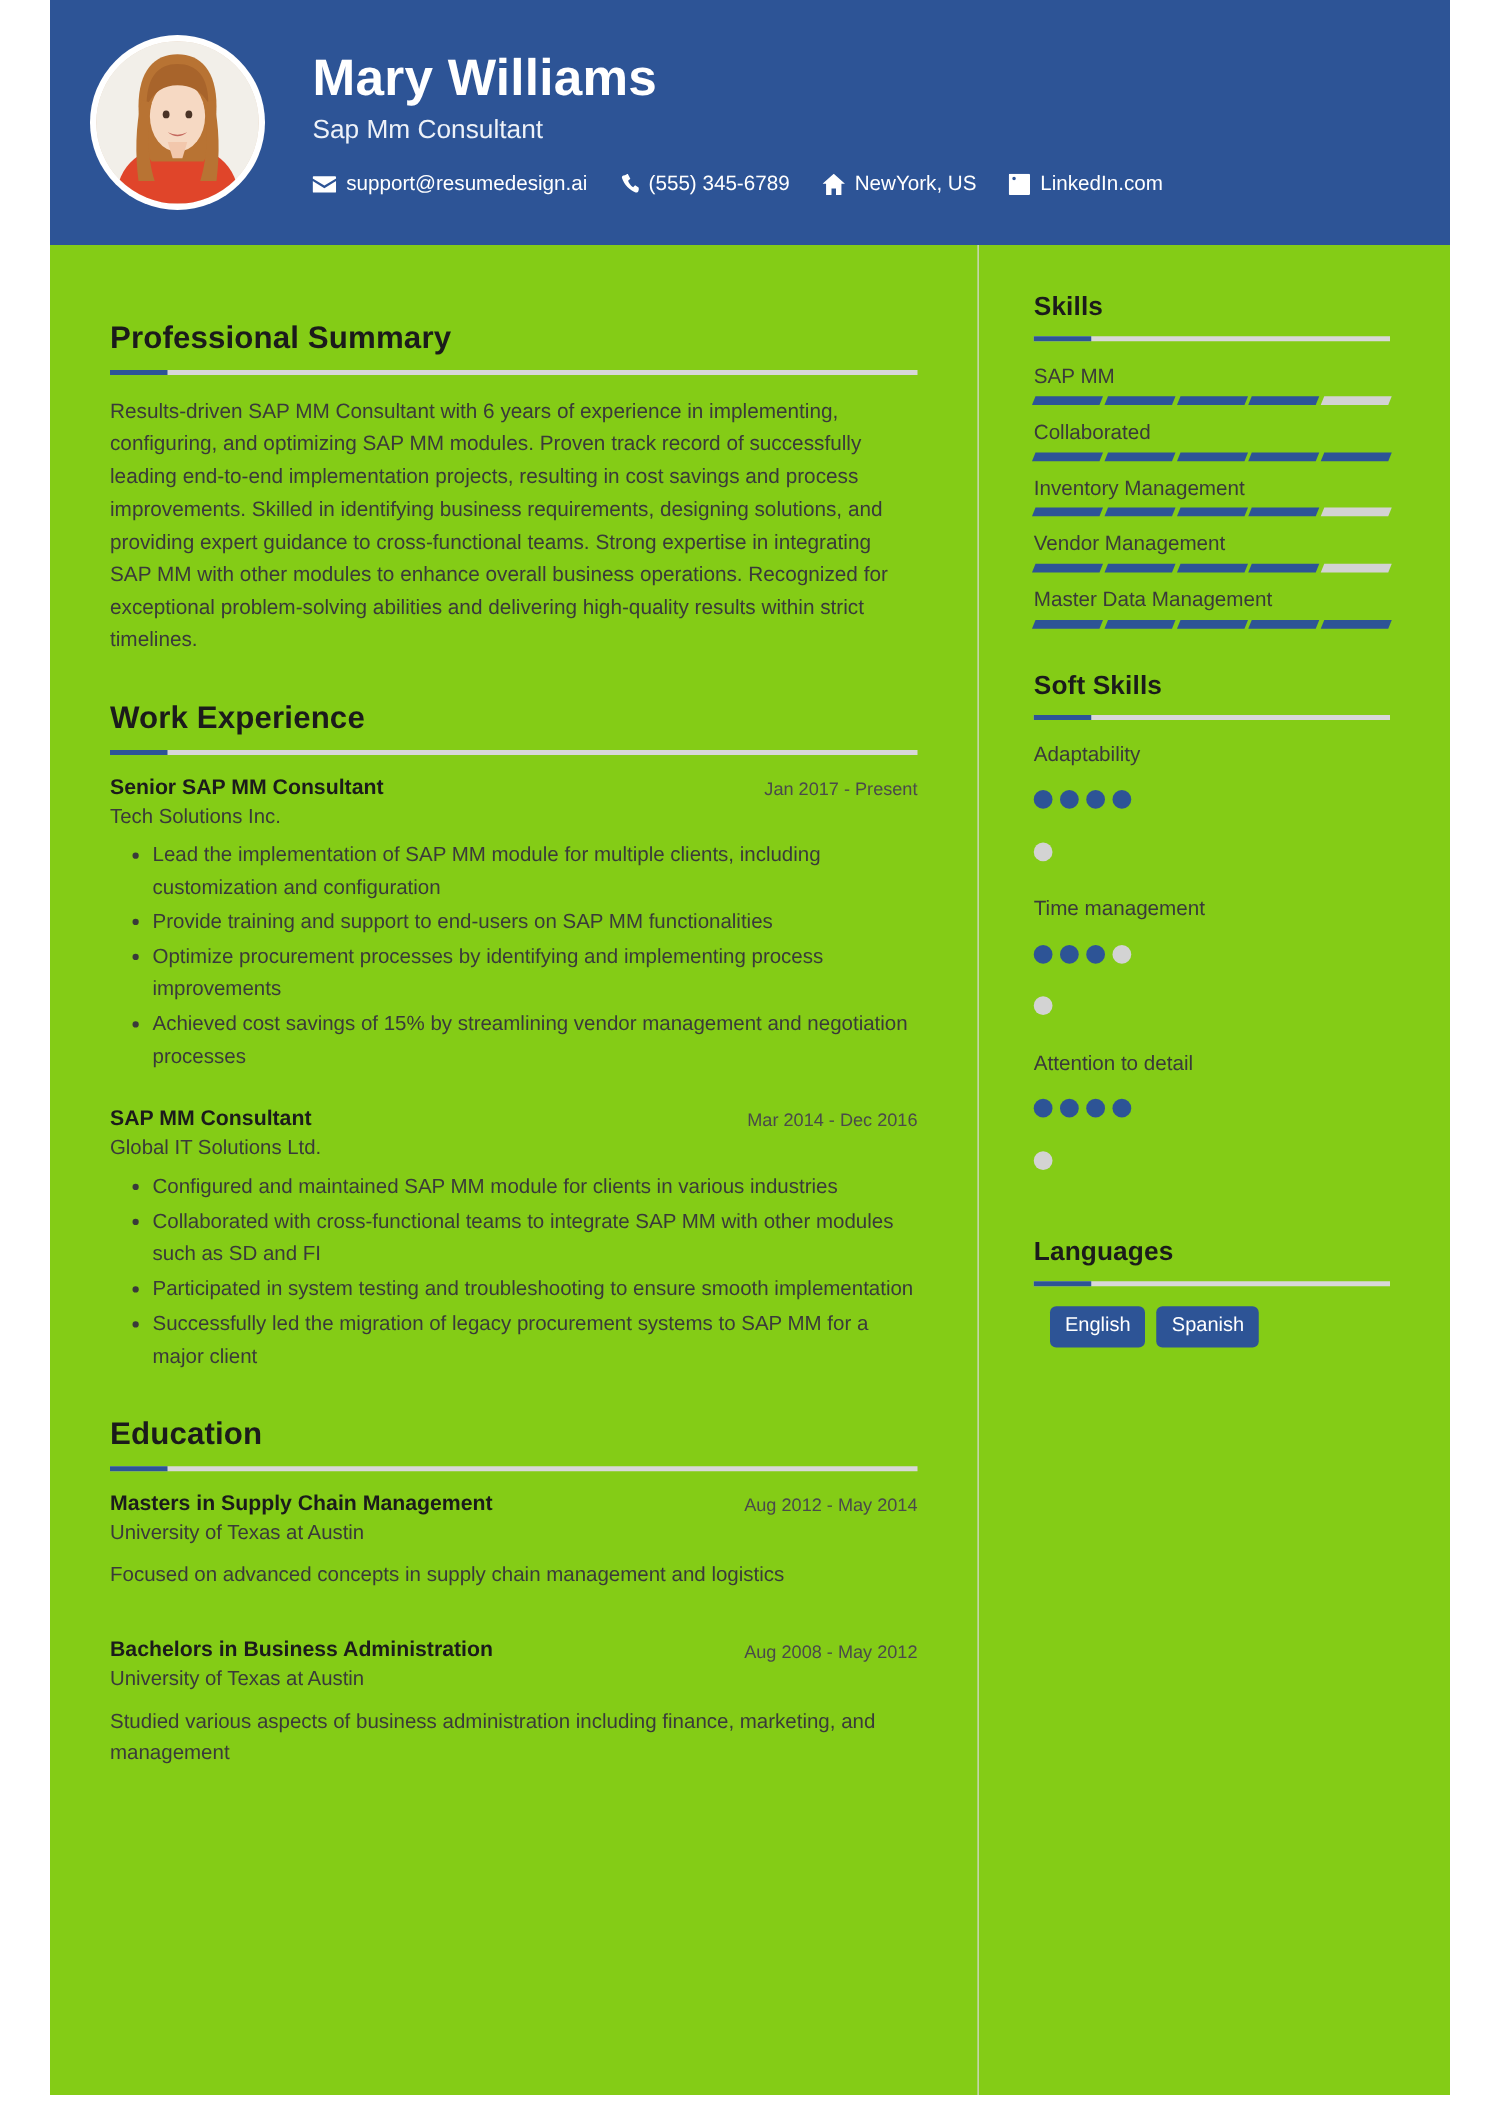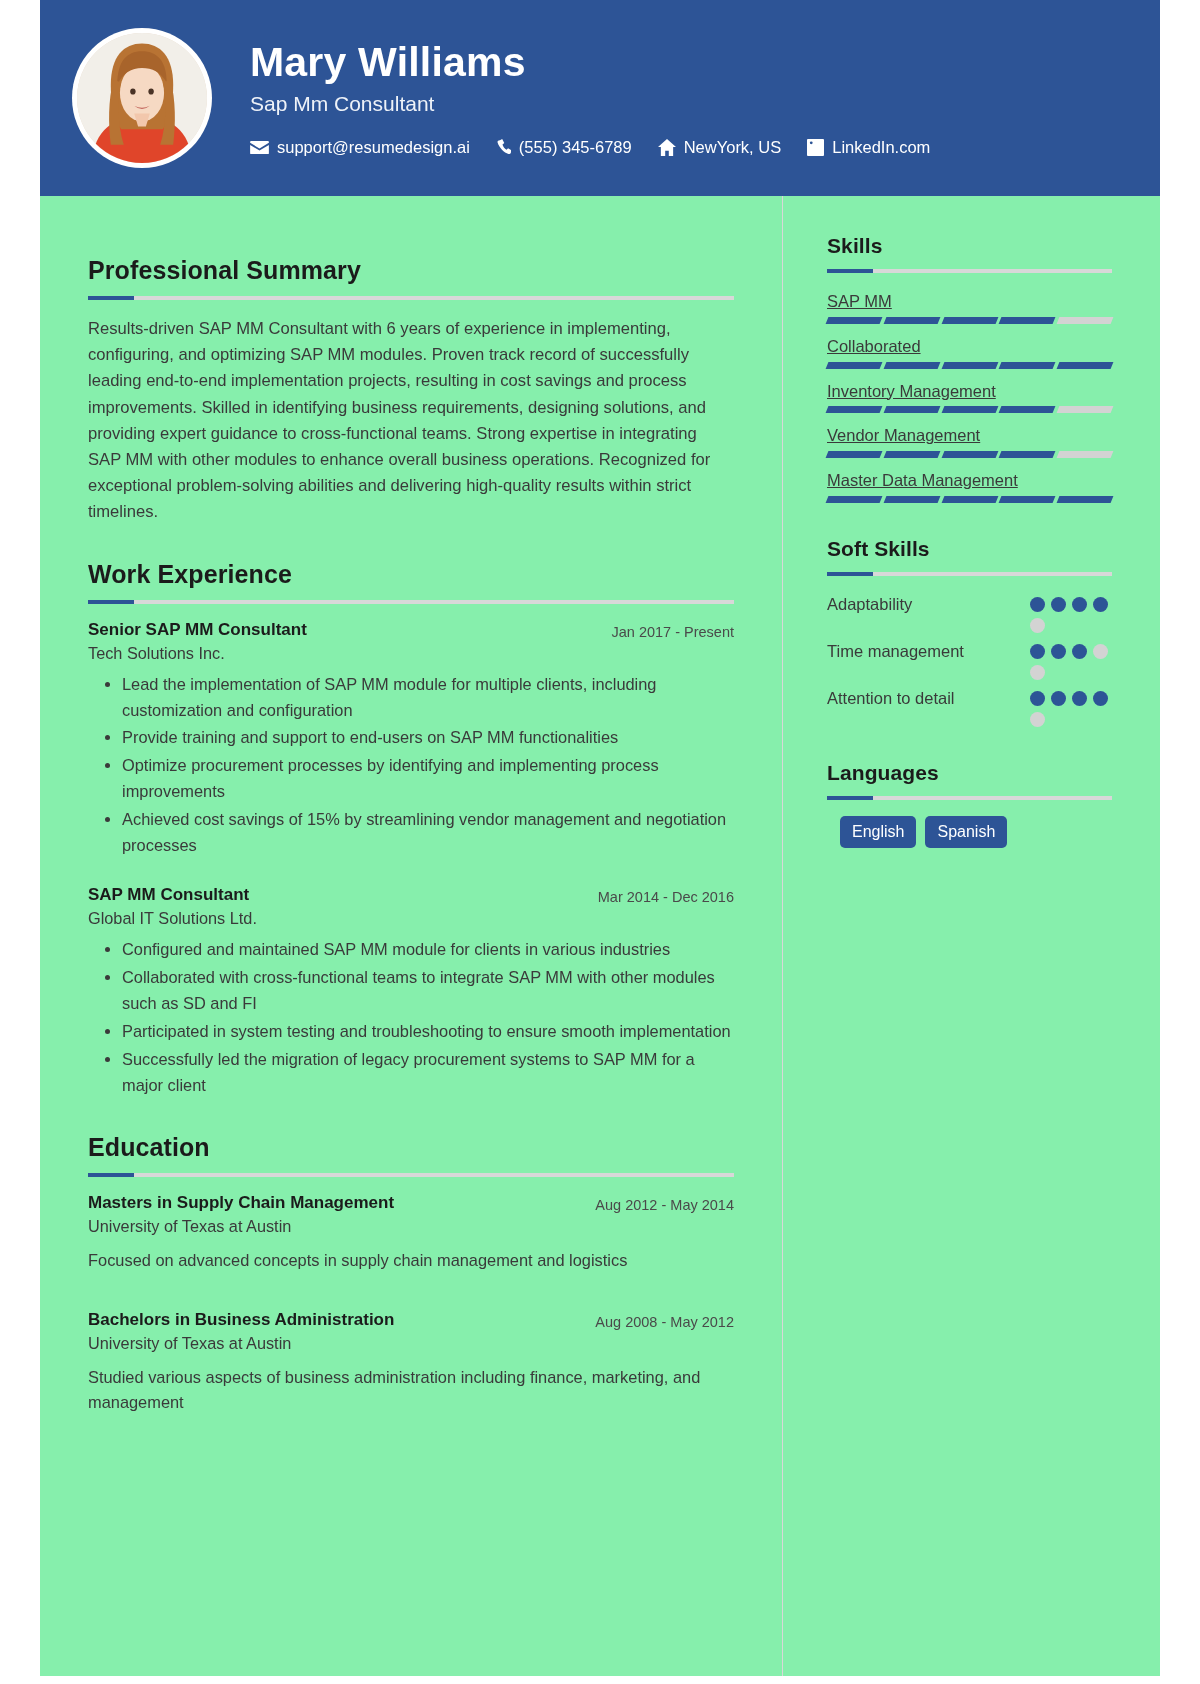--- a/index.html
+++ b/index.html
@@ -4,21 +4,21 @@
 <style>
   * { box-sizing: border-box; margin: 0; padding: 0; }
   html, body { background: #ffffff; }
   body {
     width: 1200px;
     min-height: 1684px;
     font-family: "Liberation Sans", sans-serif;
     color: #333333;
     -webkit-font-smoothing: antialiased;
   }
-  .page { width: 1120px; margin: 0 auto; position: relative; background:#86efac; }
+  .page { width: 1120px; margin: 0 auto; position: relative; background:#84cc16; }
 
   
   .header {
     background: #2d5496;
     display: flex;
     align-items: center;
     padding: 22px 40px 22px 32px;
     min-height: 196px;
   }
   .avatar-wrap {
@@ -141,43 +141,43 @@
   }
   .edu-entry { margin-bottom: 36px; }
 
   
   .skill-row { margin-bottom: 2px; }
   .skill-name {
     font-size: 16.5px;
     color: #3a3a3a;
     line-height: 1.5;
     margin-bottom: 3px;
-    text-decoration: underline;
   }
   .skill-bar {
     display: flex;
     gap: 4px;
     margin-bottom: 10px;
     height: 7px;
   }
   .seg {
     flex: 1 1 0;
     height: 7px;
     background: #d3d3d3;
     transform: skewX(-22deg);
   }
   .seg.on { background: #2d5496; }
 
   
   .soft-row {
     display: flex;
-    justify-content: space-between;
+    justify-content: flex-end;
     align-items: flex-start;
-    gap: 28px;
+    gap: 10px;
     margin-bottom: 6px;
+    flex-direction: column;
   }
   .soft-name {
     font-size: 16.5px;
     color: #3a3a3a;
     line-height: 1.55;
     max-width: 160px;
   }
   .dots {
     display: flex;
     flex-wrap: wrap;

